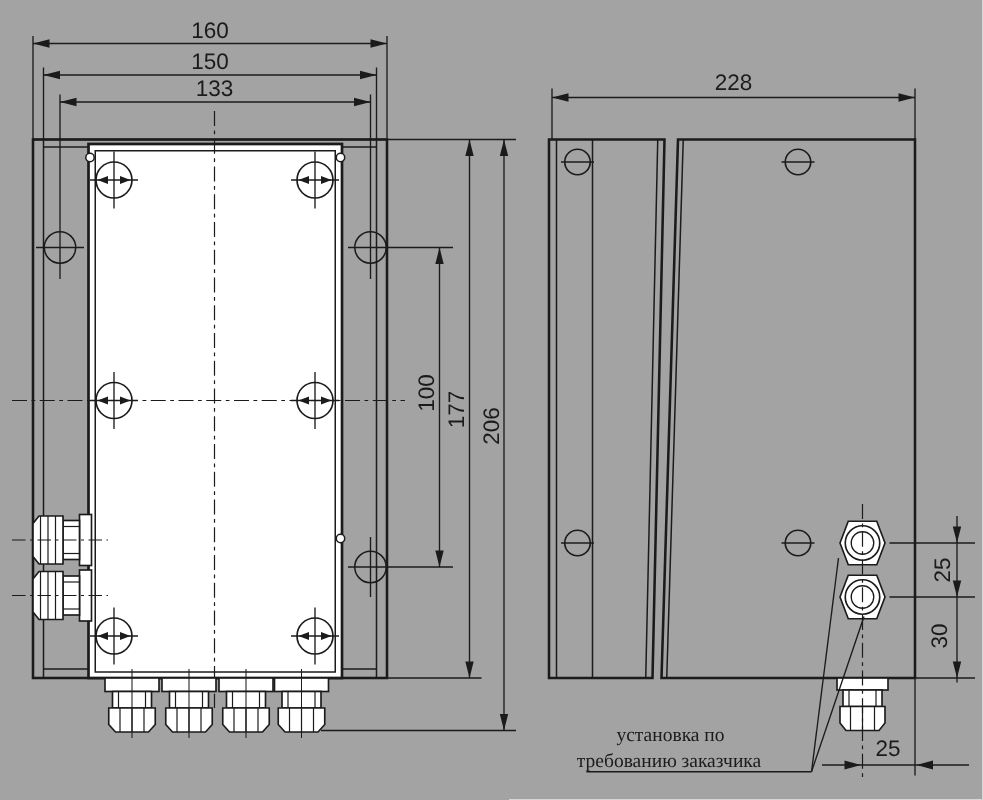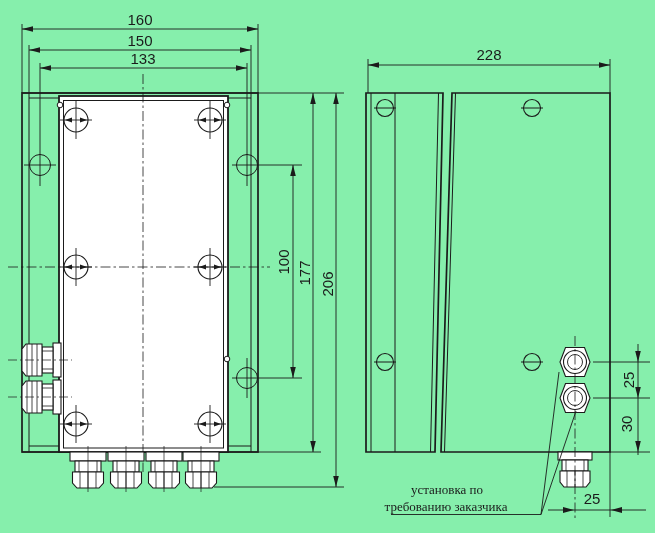--- a/index.html
+++ b/index.html
@@ -1,19 +1,19 @@
 <!DOCTYPE html>
 <html><head>
 <meta charset="utf-8">
 <style>
   html,body{margin:0;padding:0;background:#ffffff;}
   .canvas{
     position:relative;
     width:655px;height:533px;
-    background:#86efac;
+    background:#a3a3a3;
     font-family:"Liberation Sans", sans-serif;
     overflow:hidden;
   }
   svg{display:block;}
   text{fill:#1b1b1b;}
   .dimnum{font-family:"Liberation Sans", sans-serif;font-size:15px;}
   .notetxt{font-family:"Liberation Serif", serif;font-size:13px;}
 </style>
 </head>
 <body>

